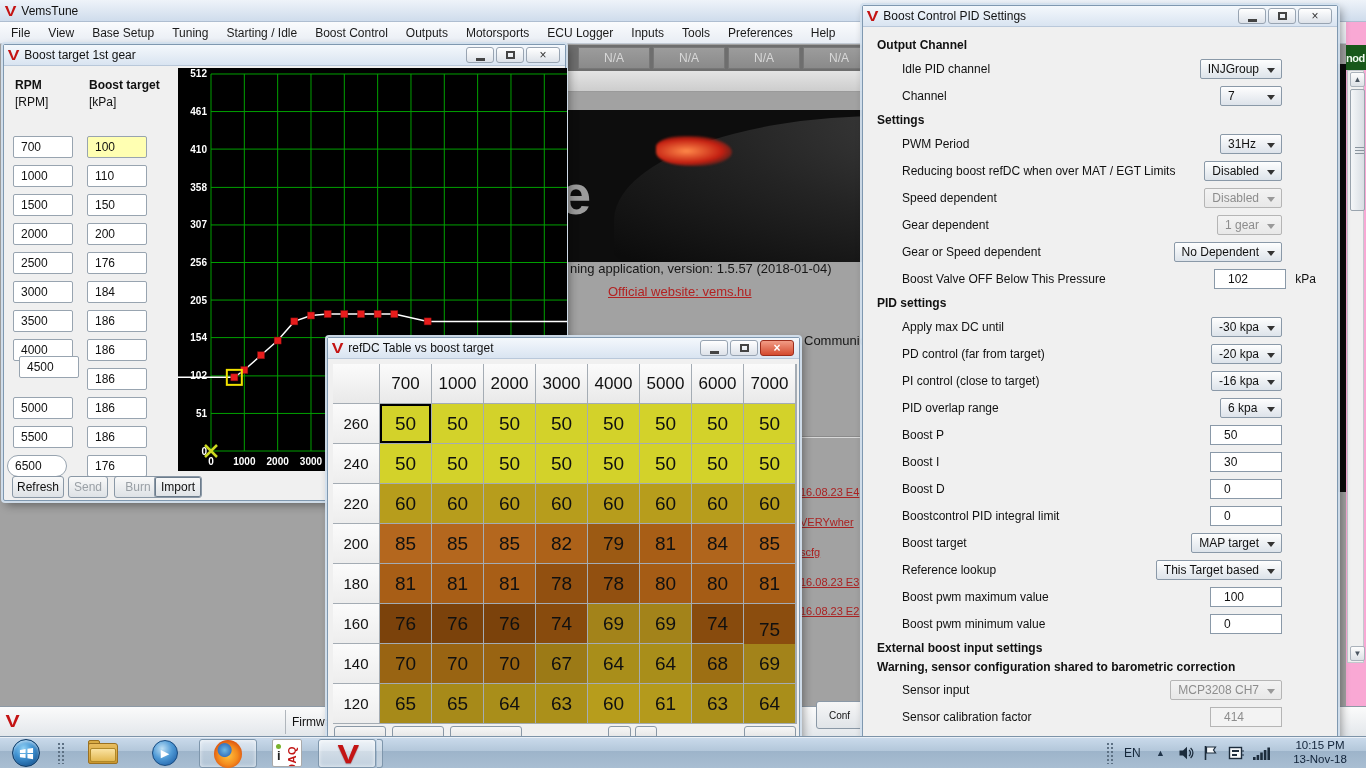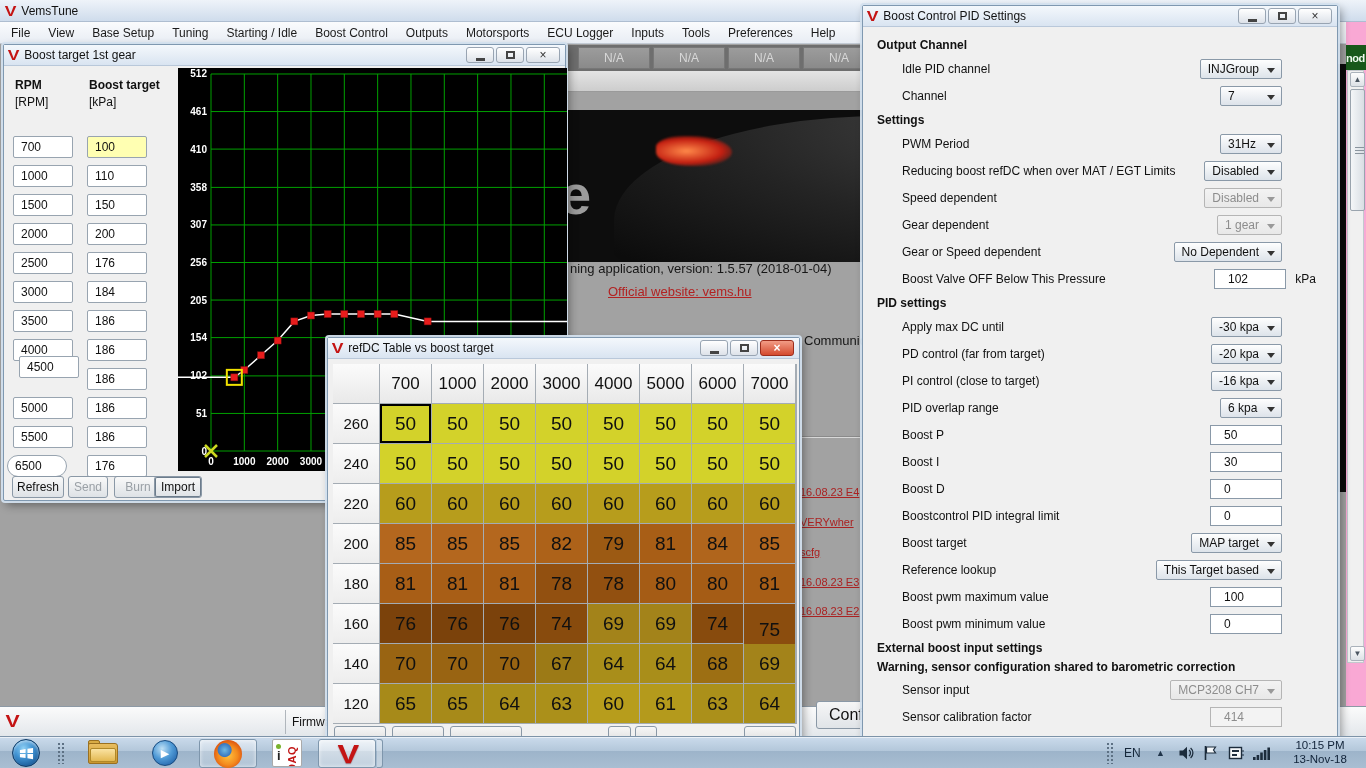--- a/index.html
+++ b/index.html
@@ -56,21 +56,21 @@
   .sb-grip { position:absolute; left:3px; top:50%; width:9px; height:1px; background:#8a949e;
     box-shadow:0 -3px 0 #8a949e, 0 3px 0 #8a949e; margin-left:1px; }
   
   .statusbar { position:absolute; left:0; top:706px; width:1366px; height:30px;
     background:linear-gradient(#fbfbfb,#e3e7eb); border-top:1px solid #8d99a5; z-index:2;
     display:flex; align-items:center; font-size:12px; }
   .status-div { position:absolute; left:285px; top:3px; height:24px; width:1px; background:#b0b6bc; }
   .status-text { position:absolute; left:292px; top:8px; }
   .conf-btn { position:absolute; left:816px; top:-6px; width:58px; height:28px;
     background:linear-gradient(#f6f6f6,#e0e4e8); border:1px solid #8a98a6; border-radius:3px;
-    font-size:16px; display:flex; align-items:center; padding-left:12px; }
+    font-size:10px; display:flex; align-items:center; padding-left:12px; }
   
   .win { position:absolute; background:#f0f0f0; border:1px solid #7f98b0;
     box-shadow:0 0 0 2px rgba(211,224,238,.95), 3px 4px 10px rgba(0,0,0,.4);
     border-radius:2px; }
   .titlebar { position:relative; height:21px; display:flex; align-items:center; gap:6px; padding:0 5px;
     background:linear-gradient(#f4f8fc,#d9e4f1); border-bottom:1px solid #b9c8da; font-size:12px; }
   .capbtns { margin-left:auto; display:flex; gap:2px; }
   .cb { width:28px; height:16px; border:1px solid #98a4b2; border-radius:3px;
     background:linear-gradient(#ffffff,#dde2e9); position:relative;
     display:flex; align-items:center; justify-content:center; color:#333; font-size:12px; line-height:1; }

